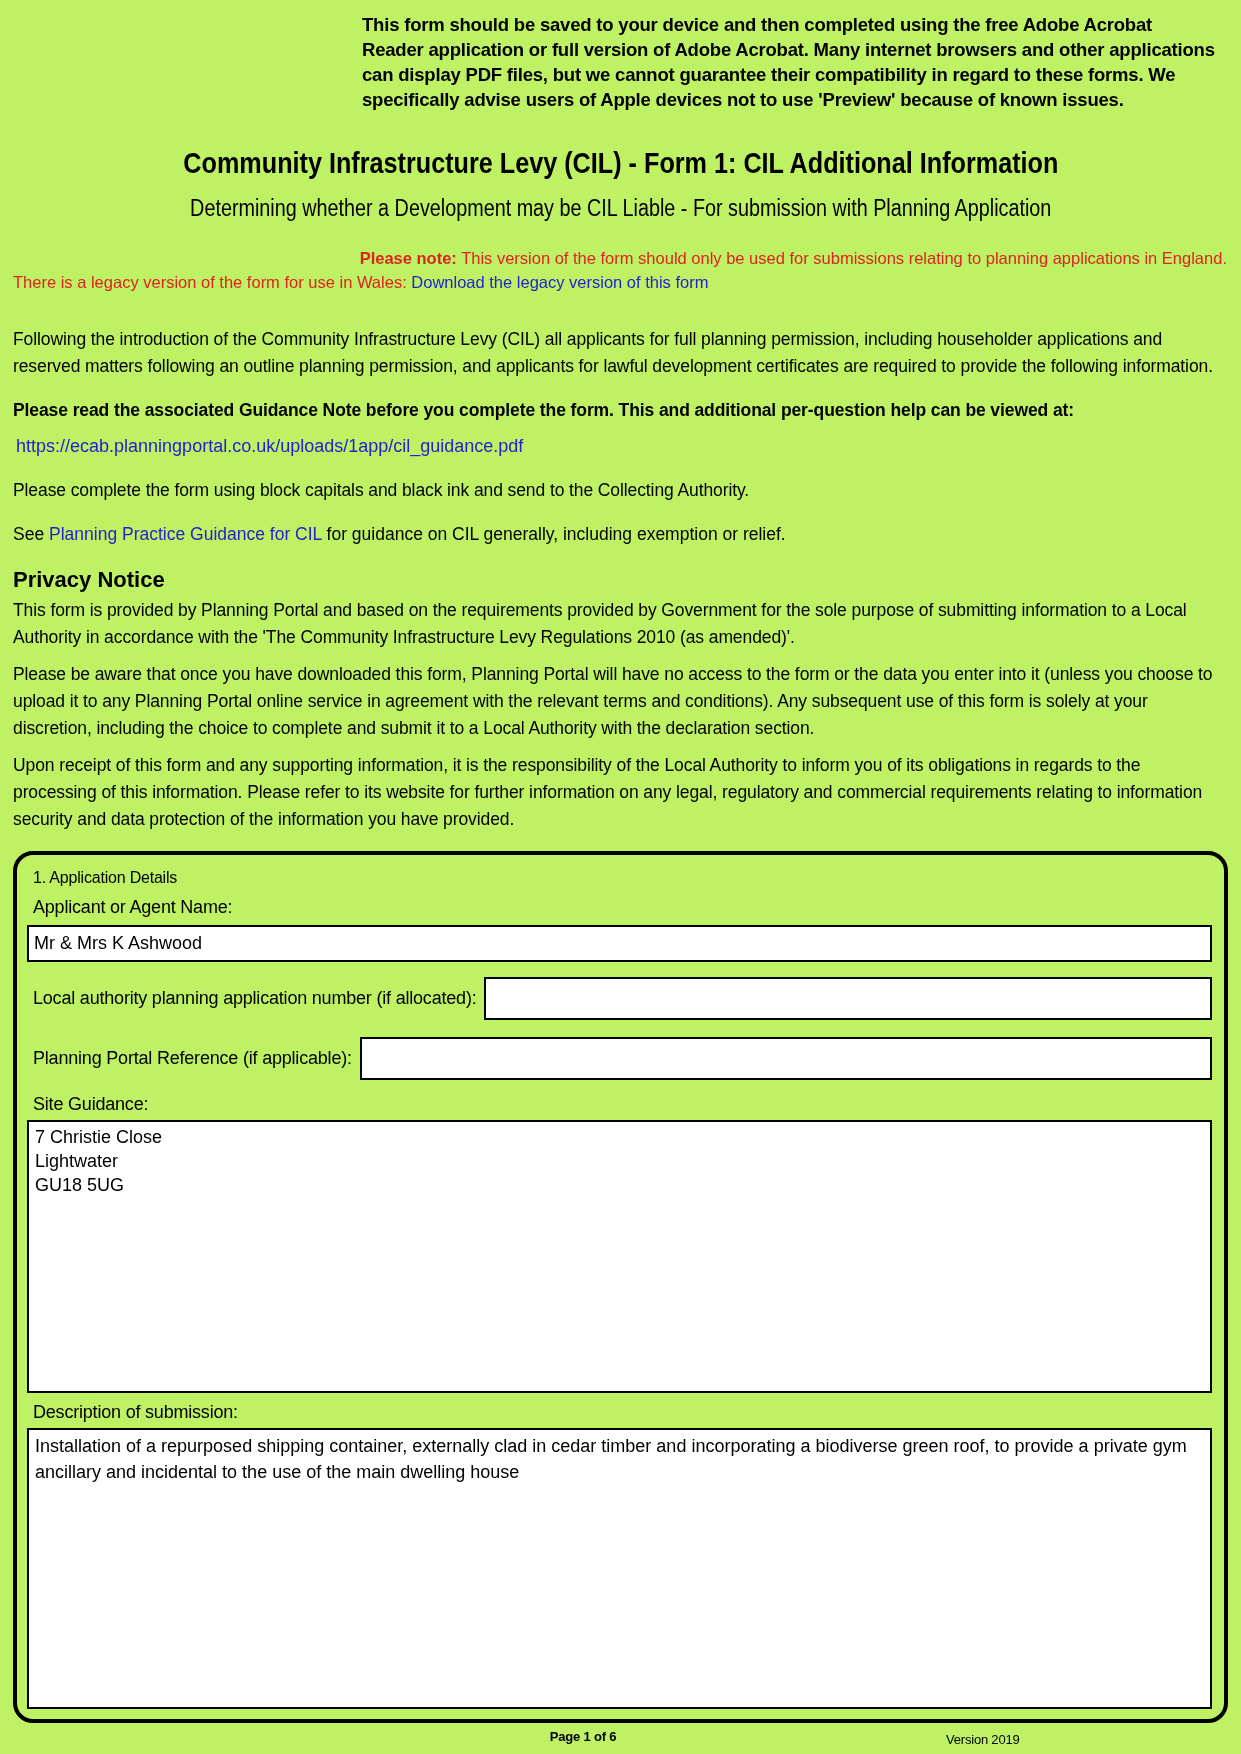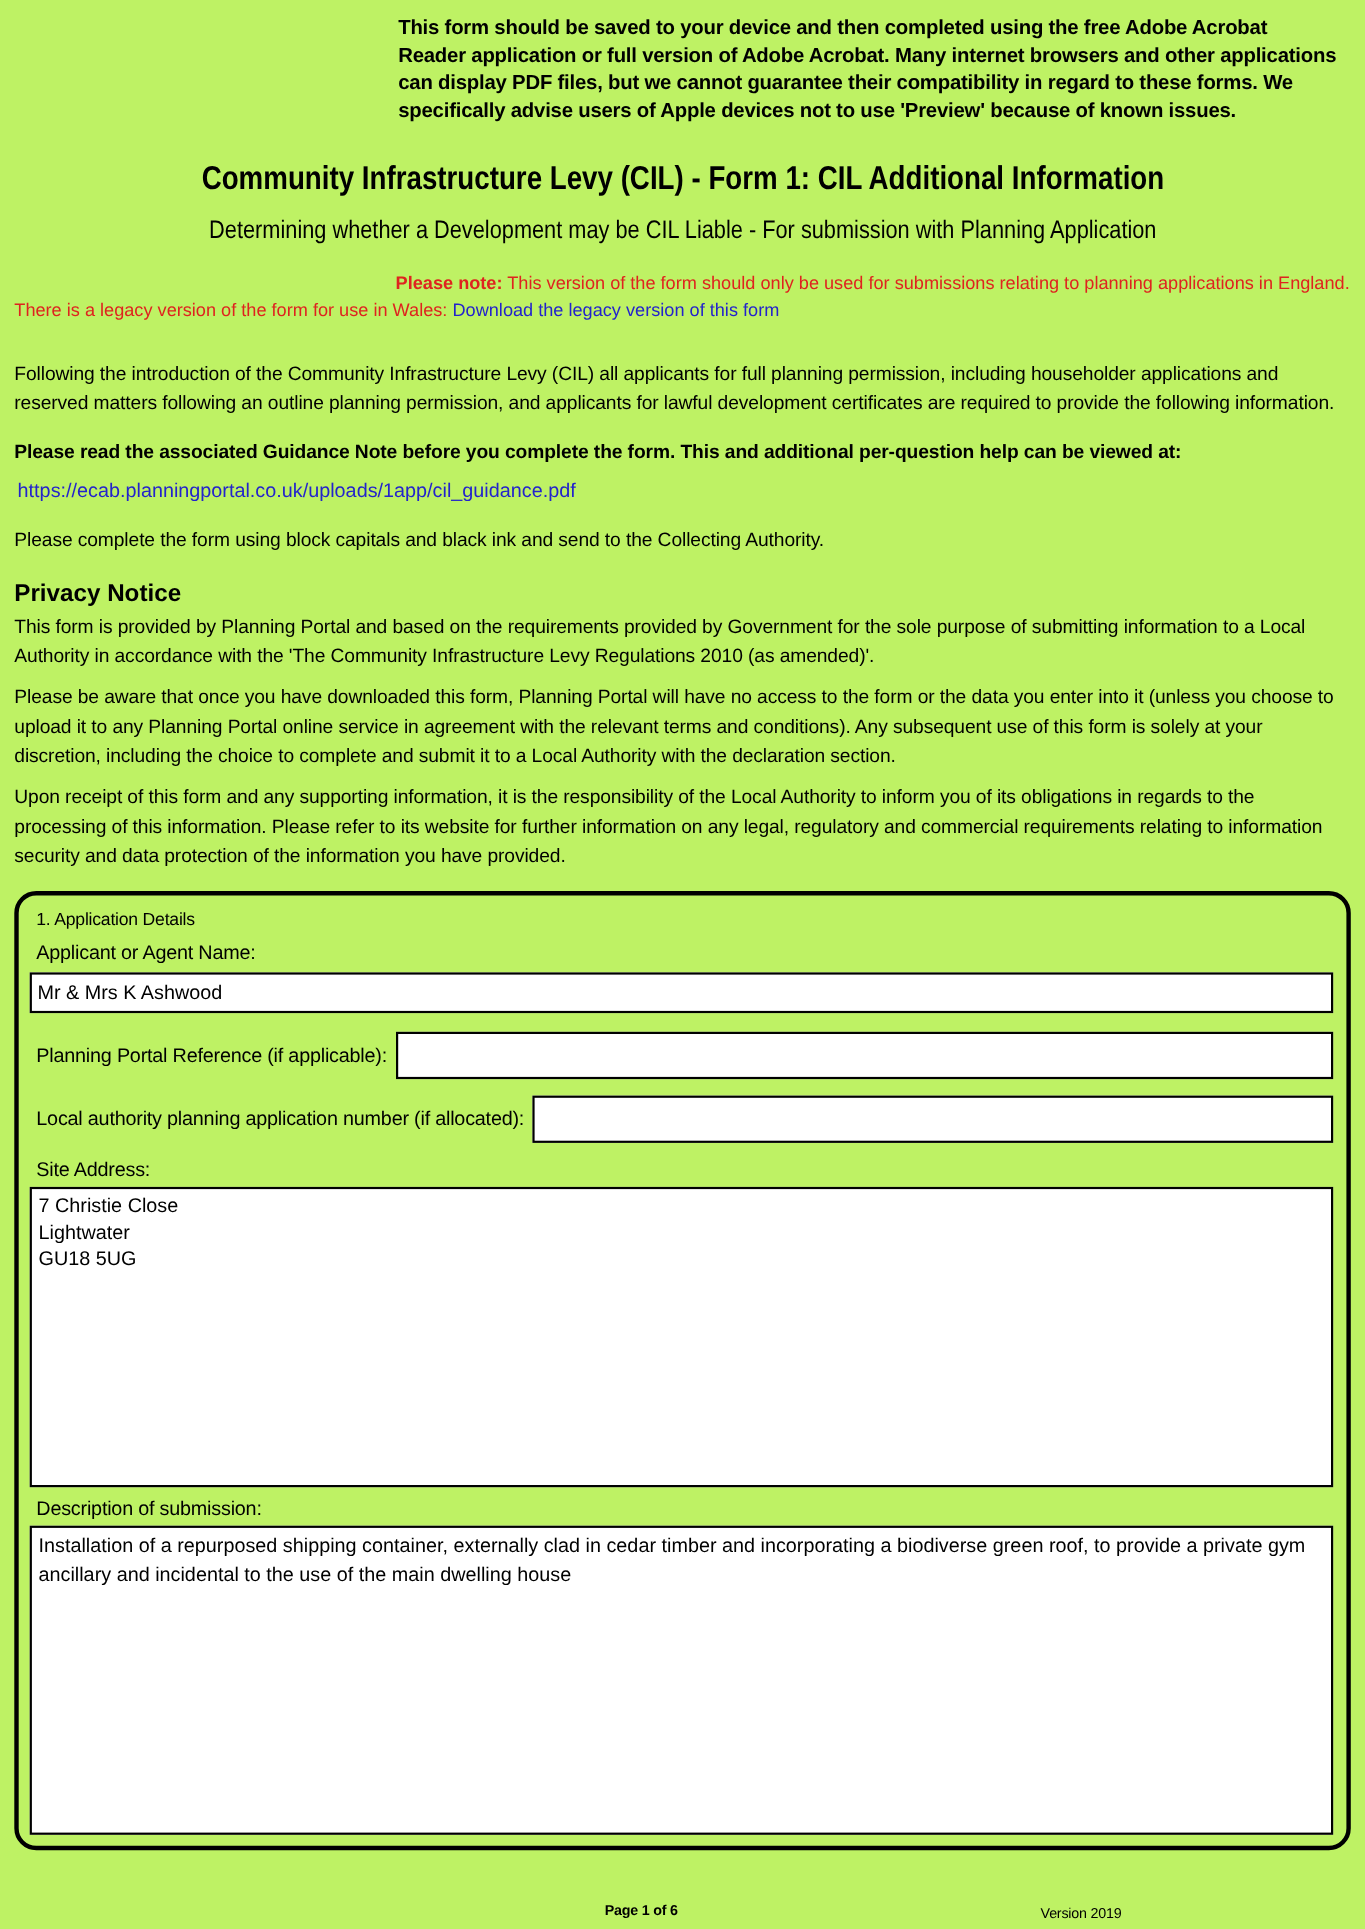--- a/index.html
+++ b/index.html
@@ -138,43 +138,44 @@
   <div class="para mt-intro">Following the introduction of the Community Infrastructure Levy (CIL) all applicants for full planning permission, including householder applications and reserved matters following an outline planning permission, and applicants for lawful development certificates are required to provide the following information.</div>
 
   <div class="bold-line">Please read the associated Guidance Note before you complete the form. This and additional per-question help can be viewed at:</div>
 
   <div class="url-line">
     <span class="link">https://ecab.planningportal.co.uk/uploads/1app/cil_guidance.pdf</span>
   </div>
 
   <div class="para mt20">Please complete the form using block capitals and black ink and send to the Collecting Authority.</div>
 
+  <div class="see-line"><span>See </span><span class="link">Planning Practice Guidance for CIL</span><span> for guidance on CIL generally, including exemption or relief.</span></div>
 
   <div class="privacy-heading">Privacy Notice</div>
   <div class="para">This form is provided by Planning Portal and based on the requirements provided by Government for the sole purpose of submitting information to a Local Authority in accordance with the 'The Community Infrastructure Levy Regulations 2010 (as amended)'.</div>
   <div class="para privacy-para">Please be aware that once you have downloaded this form, Planning Portal will have no access to the form or the data you enter into it (unless you choose to upload it to any Planning Portal online service in agreement with the relevant terms and conditions). Any subsequent use of this form is solely at your discretion, including the choice to complete and submit it to a Local Authority with the declaration section.</div>
   <div class="para privacy-para">Upon receipt of this form and any supporting information, it is the responsibility of the Local Authority to inform you of its obligations in regards to the processing of this information. Please refer to its website for further information on any legal, regulatory and commercial requirements relating to information security and data protection of the information you have provided.</div>
 
   <div class="section-box">
     <div class="section-heading">1. Application Details</div>
 
     <div class="field-label">Applicant or Agent Name:</div>
     <input class="text-input" type="text" value="Mr &amp; Mrs K Ashwood" style="">
 
+    <div class="inline-row" style="margin-top:15px;">
+      <div class="field-label">Local authority planning application number (if allocated):</div>
+      <input class="text-input" type="text" value="" style="">
+    </div>
+
     <div class="inline-row">
       <div class="field-label">Planning Portal Reference (if applicable):</div>
       <input class="text-input" type="text" value="" style="">
     </div>
 
-    <div class="inline-row" style="margin-top:15px;">
-      <div class="field-label">Local authority planning application number (if allocated):</div>
-      <input class="text-input" type="text" value="" style="">
-    </div>
-
-    <div class="field-label" style="margin-top:14px;">Site Address:</div>
+    <div class="field-label" style="margin-top:14px;">Site Guidance:</div>
     <div class="area-box site-area">7 Christie Close
 Lightwater
 GU18 5UG</div>
 
     <div class="field-label" style="margin-top:9px;">Description of submission:</div>
     <div class="area-box desc-area">Installation of a repurposed shipping container, externally clad in cedar timber and incorporating a biodiverse green roof, to provide a private gym ancillary and incidental to the use of the main dwelling house</div>
   </div>
 
   <div class="footer-page">Page 1 of 6</div>
   <div class="footer-version">Version 2019</div>

